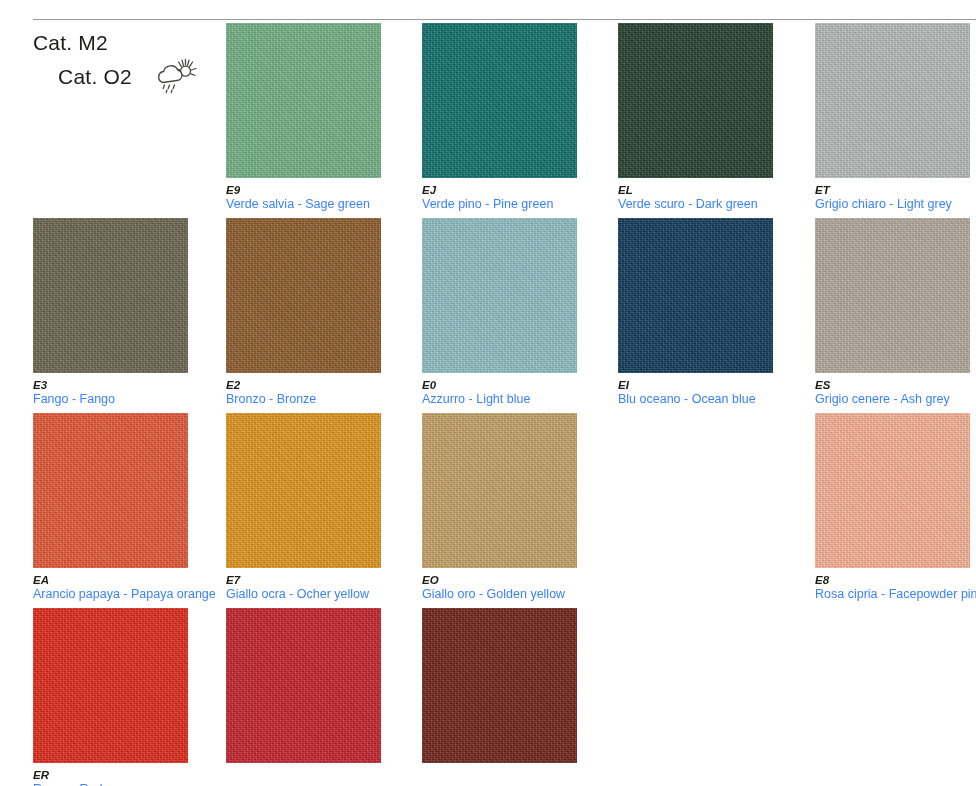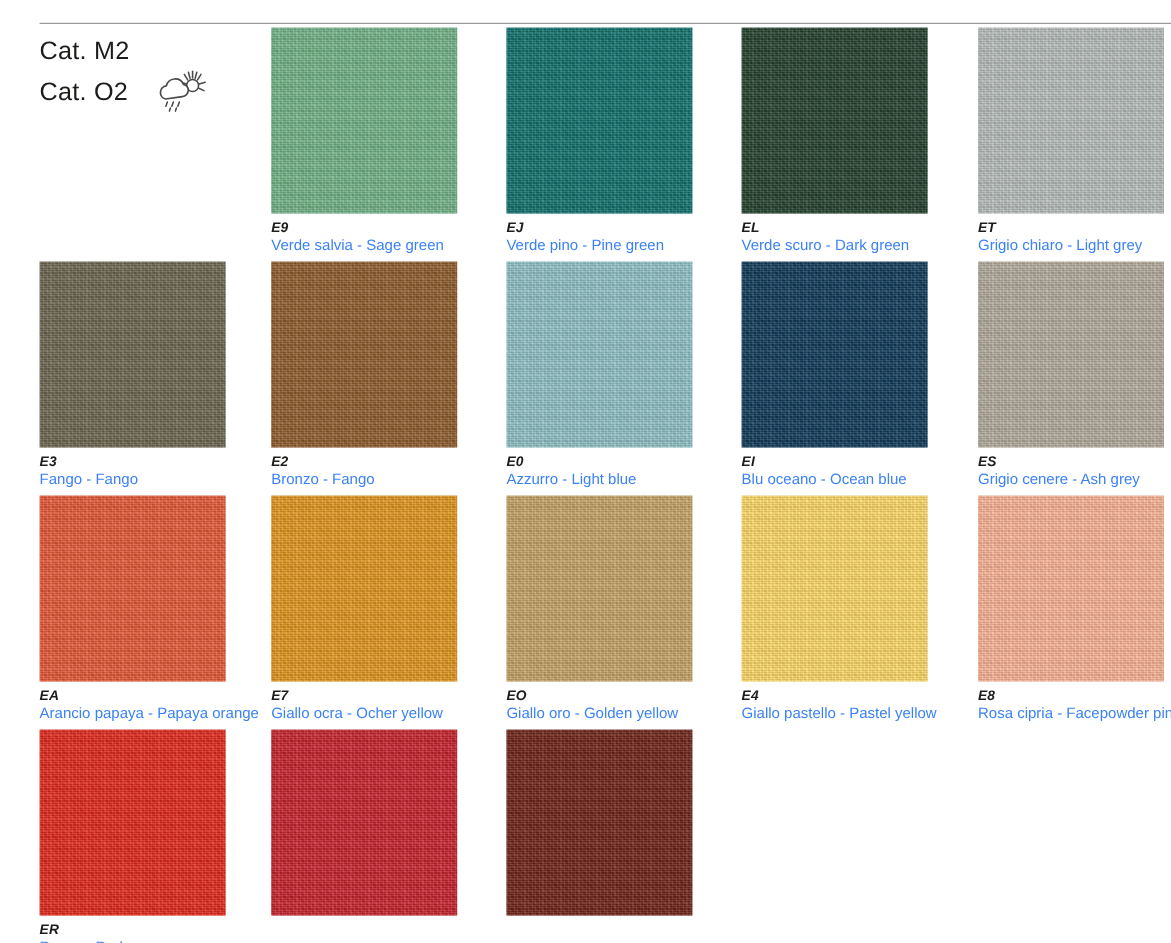--- a/index.html
+++ b/index.html
@@ -103,20 +103,21 @@
   }
   .cat-line {
     font-size: 21px;
     line-height: 28px;
     color: #1d1d1b;
     letter-spacing: 0.2px;
   }
   .cat-row {
     display: flex;
     align-items: center;
+    justify-content: center;
   }
   .cat-row .cat-line { white-space: nowrap; }
   .weather-icon {
     margin-left: 22px;
     width: 44px;
     height: 40px;
     display: block;
   }
 </style>
 </head>
@@ -200,21 +201,21 @@
         <div class="swatch" style="background-color: rgb(107, 101, 80);"></div>
         <div class="caption">
           <div class="code">E3</div>
           <div class="cname">Fango - Fango</div>
         </div>
       </div>
       <div class="cell col-1">
         <div class="swatch" style="background-color: rgb(141, 92, 44);"></div>
         <div class="caption">
           <div class="code">E2</div>
-          <div class="cname">Bronzo - Fango</div>
+          <div class="cname">Bronzo - Bronze</div>
         </div>
       </div>
       <div class="cell col-2">
         <div class="swatch" style="background-color: rgb(143, 192, 196);"></div>
         <div class="caption">
           <div class="code">E0</div>
           <div class="cname">Azzurro - Light blue</div>
         </div>
       </div>
       <div class="cell col-3">
@@ -247,27 +248,20 @@
           <div class="cname">Giallo ocra - Ocher yellow</div>
         </div>
       </div>
       <div class="cell col-2">
         <div class="swatch" style="background-color: rgb(196, 162, 101);"></div>
         <div class="caption">
           <div class="code">EO</div>
           <div class="cname">Giallo oro - Golden yellow</div>
         </div>
       </div>
-      <div class="cell col-3">
-        <div class="swatch" style="background-color: rgb(252, 216, 102);"></div>
-        <div class="caption">
-          <div class="code">E4</div>
-          <div class="cname">Giallo pastello - Pastel yellow</div>
-        </div>
-      </div>
       <div class="cell col-4">
         <div class="swatch" style="background-color: rgb(249, 178, 149);"></div>
         <div class="caption">
           <div class="code">E8</div>
           <div class="cname">Rosa cipria - Facepowder pink</div>
         </div>
       </div>
     </div>
   <div class="row row-3" id="row-3">
       <div class="cell col-0">

